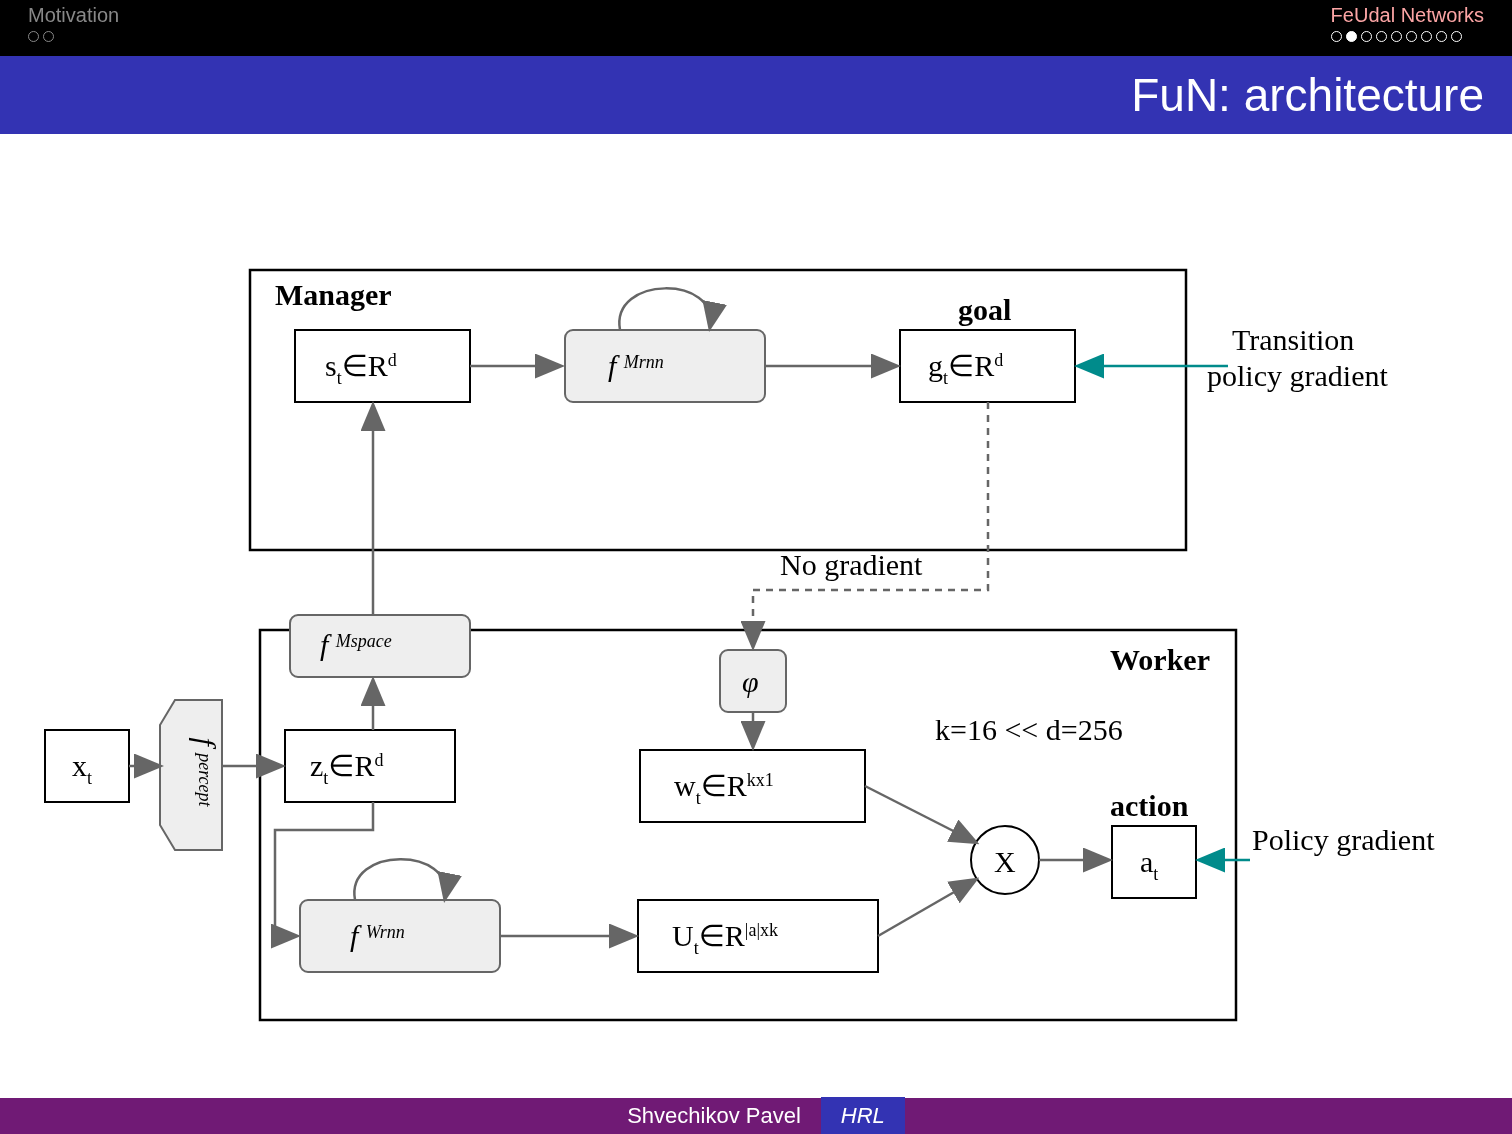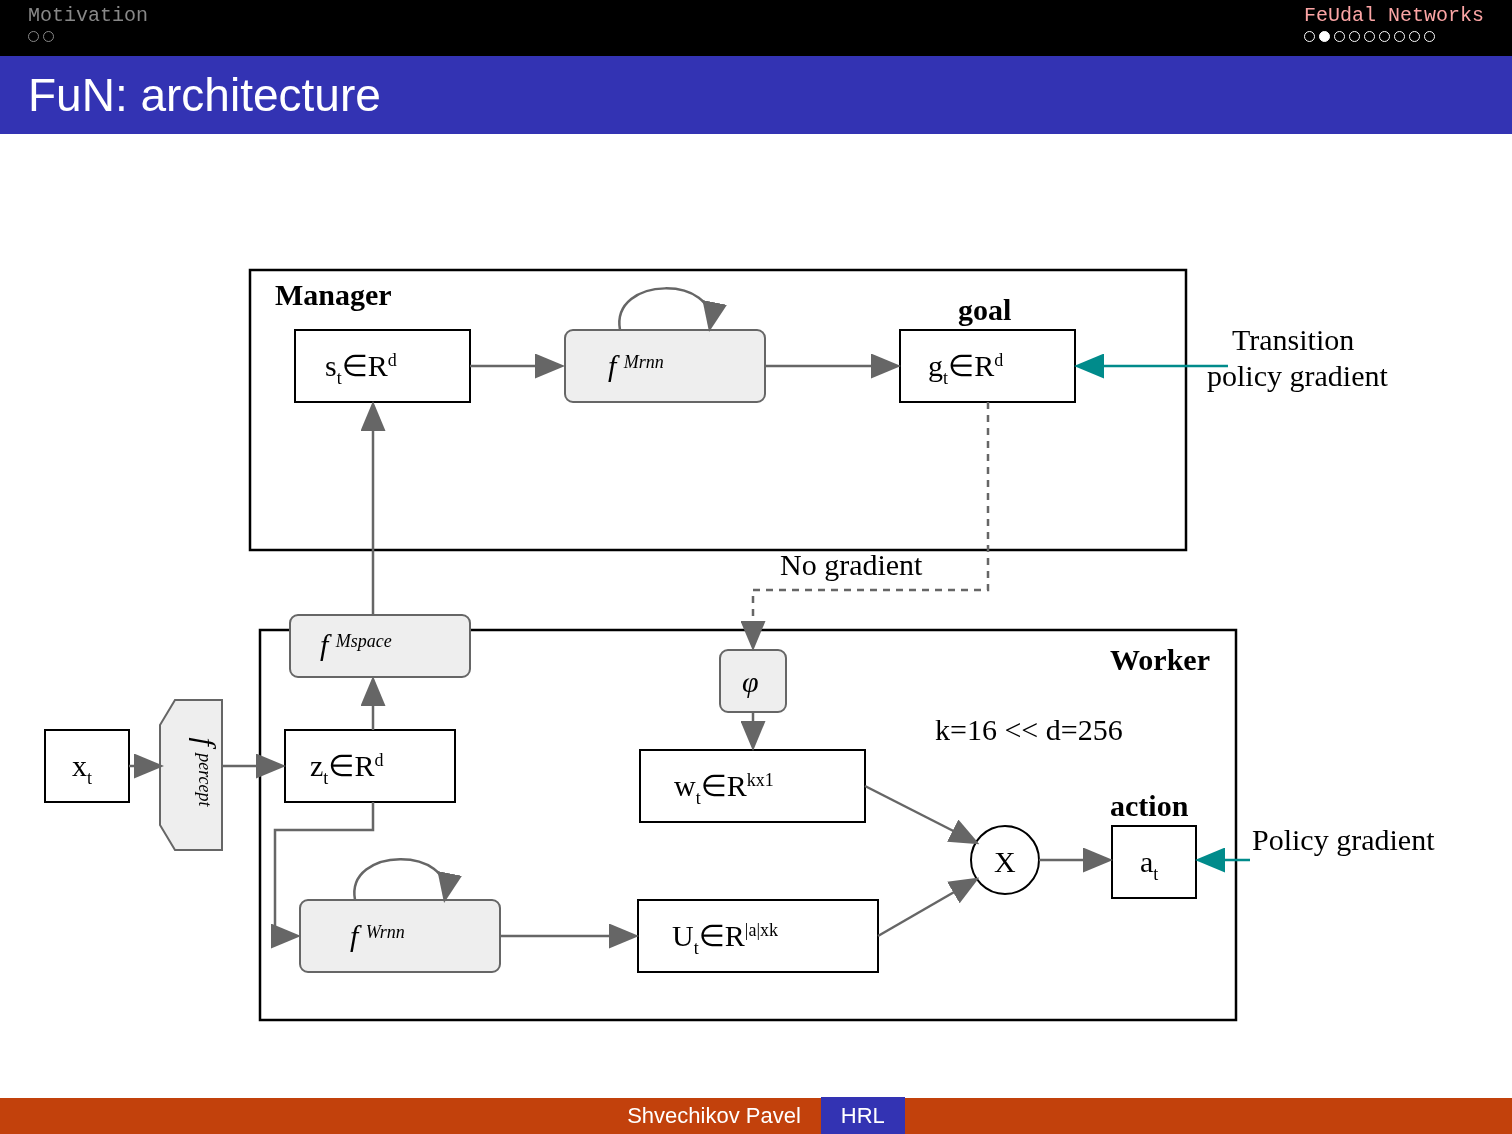--- a/index.html
+++ b/index.html
@@ -15,21 +15,20 @@
       height: 56px;
       display: flex;
       justify-content: space-between;
       padding: 4px 28px;
       align-items: flex-start;
     }
     .nav-section {
       color: #888;
       font-size: 20px;
       font-weight: 300;
-      font-family: Liberation Mono, monospace;
     }
     .nav-right .nav-section { color: #fca5a5; }
     .nav-dots {
       display: flex;
       gap: 4px;
       margin-top: 4px;
     }
     .dot {
       width: 11px;
       height: 11px;
@@ -37,36 +36,37 @@
       border: 1.3px solid #888;
     }
     .dot.filled { background: #fff; border-color: #fff; }
     .nav-right .dot { border-color: #fff; }
     .title-bar {
       background: #3333b3;
       color: #fff;
       font-size: 46px;
       font-weight: 300;
       padding: 12px 28px;
+      text-align: right;
     }
     .footer {
       position: absolute;
       bottom: 0;
       left: 0;
       right: 0;
       height: 36px;
-      background: #c2410c;
+      background: #701a75;
       display: flex;
       align-items: center;
       justify-content: center;
       color: #fff;
       font-size: 22px;
     }
     .footer-author { color: #fff; padding: 6px 20px; }
-    .footer-topic { background: #3333b3; color: #fff; padding: 6px 20px; }
+    .footer-topic { background: #3333b3; color: #fff; padding: 6px 20px; font-style: italic; }
     .diagram-container {
       position: absolute;
       top: 170px;
       left: 0;
       right: 0;
       bottom: 36px;
     }
     svg { display: block; }
     .box { fill: #fff; stroke: #000; stroke-width: 2; }
     .gbox { fill: #eee; stroke: #666; stroke-width: 2; rx: 8; }

